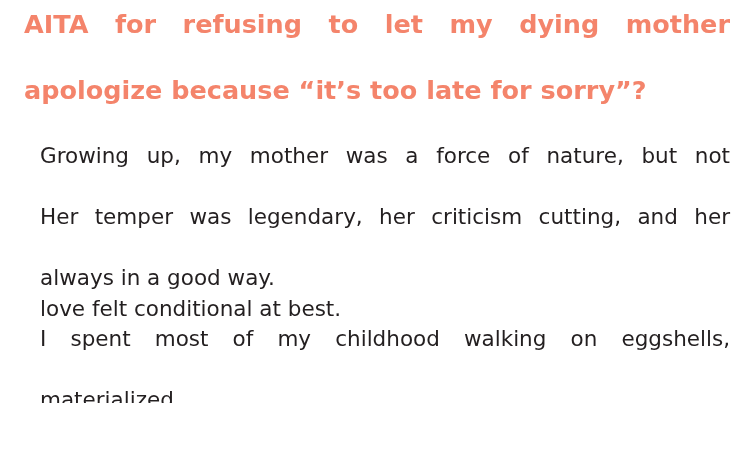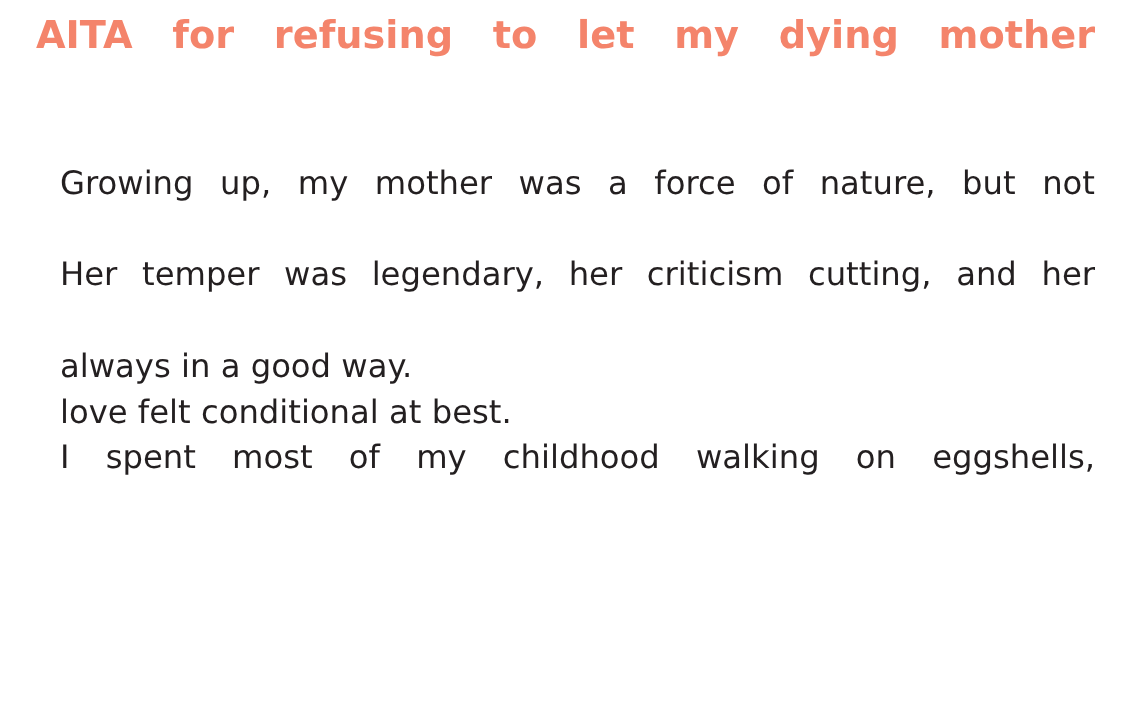--- a/index.html
+++ b/index.html
@@ -74,31 +74,33 @@
     height: 30px;
   }
 </style>
 </head>
 <body>
 
 <div class="page">
 
   <h1 class="post-title">
     <span class="line">AITA for refusing to let my dying mother</span>
+    <span class="line last">apologize because “it’s too late for sorry”?</span>
   </h1>
 
   <div class="spacer-title"></div>
 
   <div class="body-text">
 
     <div class="para">
       <span class="line just">Growing up, my mother was a force of nature, but not</span>
       <span class="line just">Her temper was legendary, her criticism cutting, and her</span>
       <span class="line">always in a good way.</span>
       <span class="line">love felt conditional at best.</span>
       <span class="line just">I spent most of my childhood walking on eggshells,</span>
+      <span class="line">materialized.</span>
     </div>
 
     <span class="blank-line"></span>
 
   </div>
 
 </div>
 
 </body></html>

